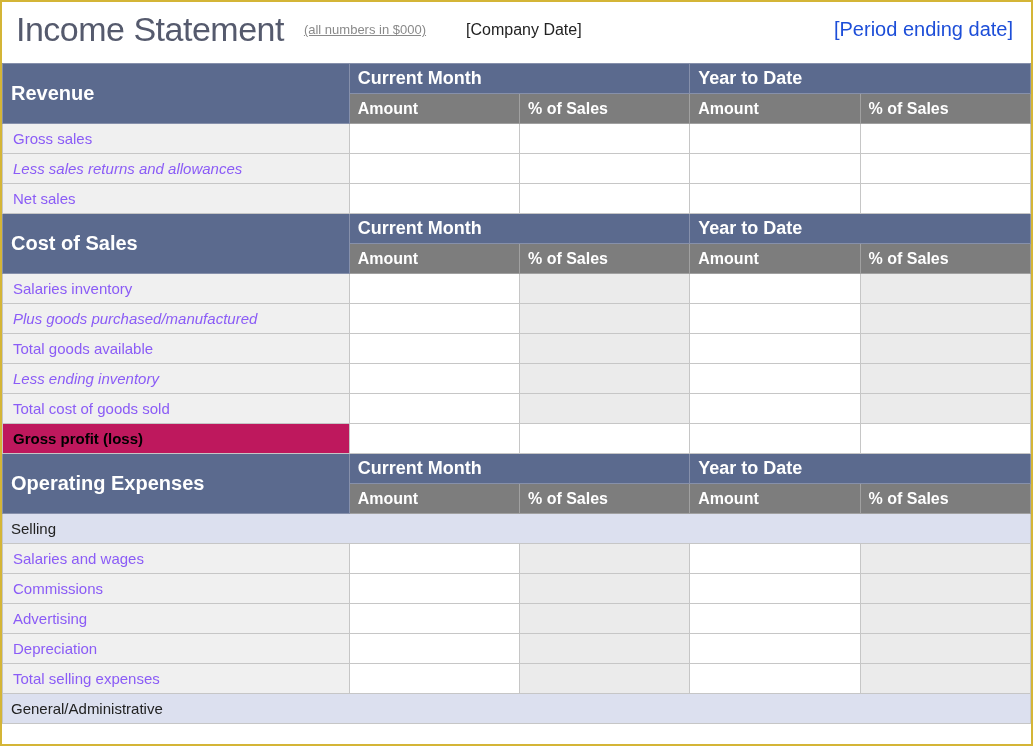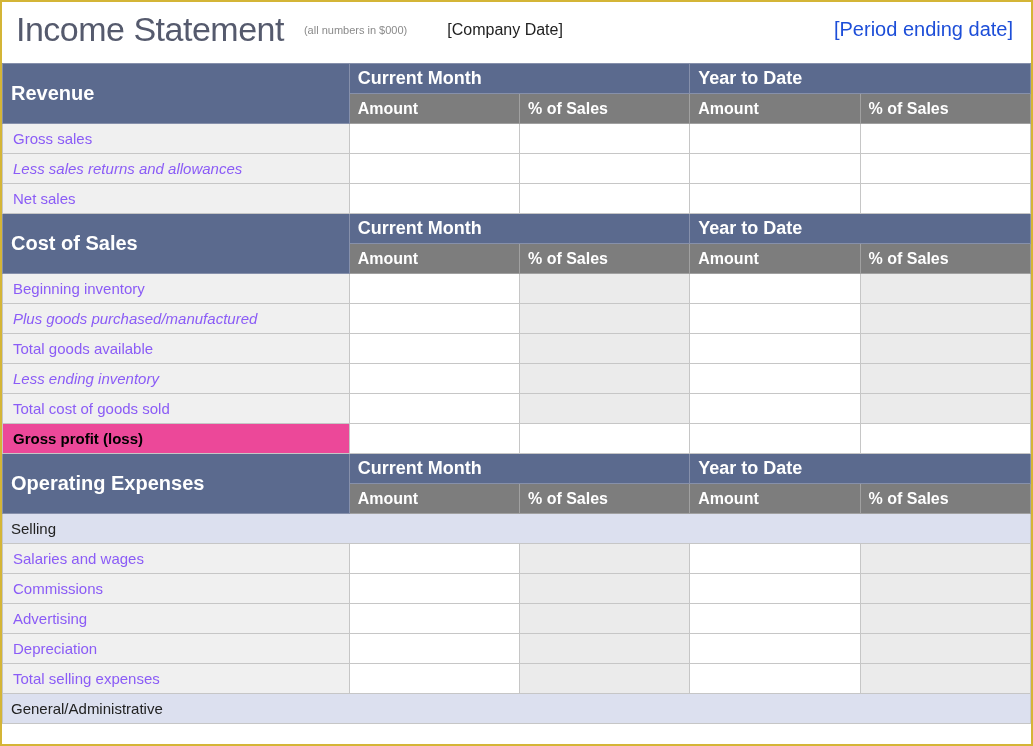--- a/index.html
+++ b/index.html
@@ -22,22 +22,23 @@
       gap: 20px;
     }
     .title {
       font-size: 34px;
       font-weight: normal;
       color: #555a6d;
       font-family: Verdana, Tahoma, sans-serif;
       letter-spacing: -0.5px;
     }
     .subtitle {
-      font-size: 11px;
+      font-size: 13px;
       color: #8a8a8a;
+      text-decoration: underline;
     }
     .company-name {
       font-size: 16px;
       color: #222;
       margin-left: 20px;
     }
     .period-date {
       font-size: 20px;
       color: #1d4ed8;
       margin-left: auto;
@@ -92,21 +93,21 @@
     .hatched {
       background-image: repeating-linear-gradient(45deg, #e8e8e8, #e8e8e8 2px, #d0d0d0 2px, #d0d0d0 4px);
     }
     .light-shade {
       background: #ebebeb !important;
     }
     .bold-row .row-label {
       font-weight: bold;
       color: #000;
       font-style: normal;
-      background: #ec4899;
+      background: #be185d;
     }
     .category-row td {
       background: #dce0ef;
       color: #222;
       font-size: 15px;
     }
     .row-label {
       padding-left: 10px;
     }
     col.label-col { width: 346px; }
@@ -170,21 +171,21 @@
     <td colspan="2" class="period-header">Current Month</td>
     <td colspan="2" class="period-header">Year to Date</td>
   </tr>
   <tr class="section-subheader-row">
     <td>Amount</td>
     <td>% of Sales</td>
     <td>Amount</td>
     <td>% of Sales</td>
   </tr>
   <tr class="data-row">
-    <td class="row-label">Beginning inventory</td>
+    <td class="row-label">Salaries inventory</td>
     <td></td>
     <td class="light-shade"></td>
     <td></td>
     <td class="light-shade"></td>
   </tr>
   <tr class="data-row italic">
     <td class="row-label">Plus goods purchased/manufactured</td>
     <td></td>
     <td class="light-shade"></td>
     <td></td>

